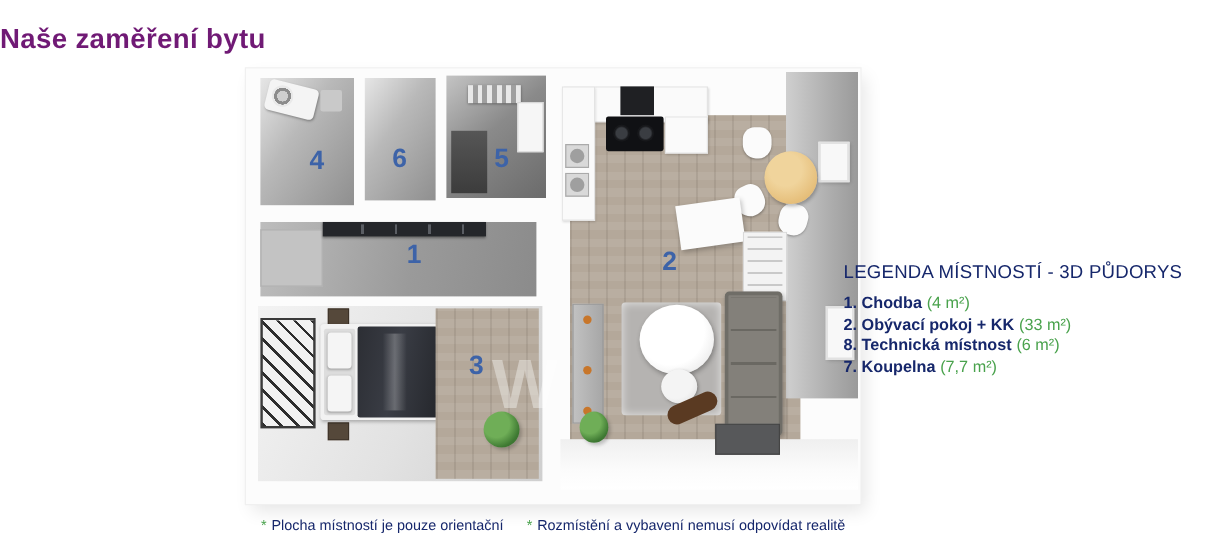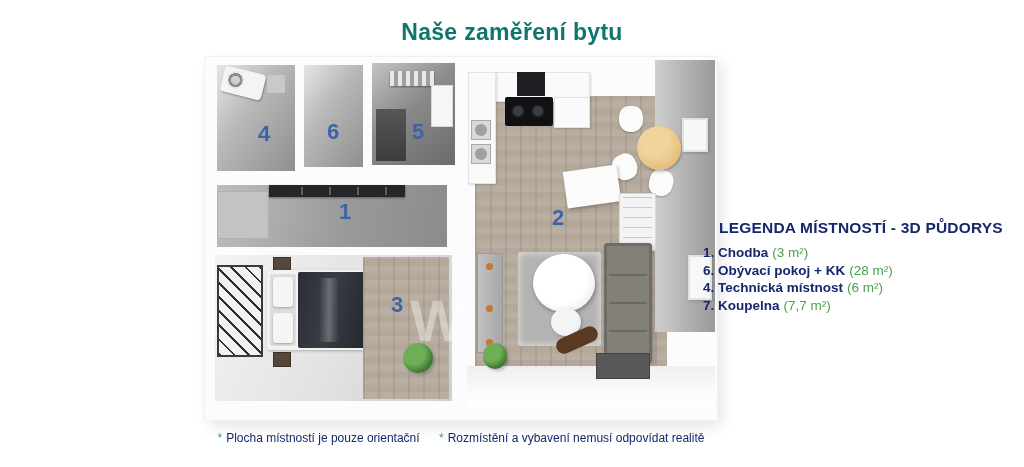--- a/index.html
+++ b/index.html
@@ -2,22 +2,22 @@
 <html><head>
 <meta charset="utf-8">
 <style>
   html,body{margin:0;padding:0;}
   body{
     width:1024px;height:467px;position:relative;background:#ffffff;
     font-family:"Liberation Sans", sans-serif;overflow:hidden;
   }
   
   .title{
-    position:absolute;top:19px;left:0;width:100%;text-align:center;
-    font-size:23px;font-weight:bold;color:#0f766e;letter-spacing:.3px;
+    position:absolute;top:19px;left:0;width:100%;
+    font-size:23px;font-weight:bold;color:#701a75;letter-spacing:.3px;
   }
   
   .plan{
     position:absolute;left:205px;top:57px;width:512px;height:363px;
     background:#fcfcfc;
     box-shadow:0 0 0 1px #f0f0f0, 5px 7px 14px rgba(0,0,0,.10);
   }
   .room{position:absolute;}
   .room-gray{background:linear-gradient(125deg,#e6e6e6 0%,#b9b9b9 40%,#8f8f8f 100%);}
   .room-gray-dark{background:linear-gradient(140deg,#c4c4c4 0%,#8a8a8a 45%,#6b6b6b 100%);}
@@ -104,21 +104,21 @@
   .sofa{position:absolute;left:137px;top:183px;width:48px;height:120px;background:#83807a;border-radius:4px;
     box-shadow:0 0 0 3px #6f6d67 inset,1px 2px 4px rgba(0,0,0,.3);}
   .sofa::after{content:"";position:absolute;inset:5px;background:
     repeating-linear-gradient(0deg,transparent 0 26px,#6a6862 26px 28px);}
   .throw{position:absolute;left:88px;top:272px;width:44px;height:16px;background:#5a3a22;border-radius:8px;transform:rotate(-24deg);}
   .tv-unit{position:absolute;left:129px;top:293px;width:54px;height:26px;background:#57585a;box-shadow:0 0 0 1px #444 inset;}
   .bottom-band{position:absolute;left:0;top:306px;width:248px;height:42px;
     background:linear-gradient(180deg,#efefef 0%,#fbfbfb 60%,#ffffff 100%);}
   
   .legend{position:absolute;left:703px;top:219px;width:300px;color:#16276b;}
-  .legend-heading{font-size:15.5px;font-weight:bold;letter-spacing:.2px;margin-bottom:7px;margin-left:16px;}
+  .legend-heading{font-size:15.5px;font-weight:normal;letter-spacing:.2px;margin-bottom:7px;}
   .legend-item{font-size:13.5px;line-height:17.5px;font-weight:bold;}
   .legend-item .area{color:#49a24c;font-weight:normal;margin-left:4px;}
   
   .footer{position:absolute;left:205px;top:431px;width:512px;text-align:center;font-size:12px;color:#16276b;}
   .footer .note{display:inline-block;margin:0 8px;white-space:nowrap;}
   .footer .star{color:#49a24c;margin-right:4px;}
 </style>
 </head>
 <body>
 
@@ -195,27 +195,27 @@
   <div class="room-number" style="left:128px;top:75px;">6</div>
   <div class="room-number" style="left:213px;top:75px;">5</div>
   <div class="room-number" style="left:140px;top:155px;">1</div>
   <div class="room-number" style="left:192px;top:248px;">3</div>
   <div class="room-number" style="left:353px;top:161px;">2</div>
 </div>
 
 <div class="legend">
   <div class="legend-heading">LEGENDA MÍSTNOSTÍ - 3D PŮDORYS</div>
   <div class="legend-item">
-    <span>1. Chodba</span><span class="area">(3 m²)</span>
-  </div>
-  <div class="legend-item">
-    <span>6. Obývací pokoj + KK</span><span class="area">(28 m²)</span>
-  </div>
-  <div class="legend-item">
-    <span>4. Technická místnost</span><span class="area">(6 m²)</span>
+    <span>1. Chodba</span><span class="area">(4 m²)</span>
+  </div>
+  <div class="legend-item">
+    <span>2. Obývací pokoj + KK</span><span class="area">(33 m²)</span>
+  </div>
+  <div class="legend-item">
+    <span>8. Technická místnost</span><span class="area">(6 m²)</span>
   </div>
   <div class="legend-item">
     <span>7. Koupelna</span><span class="area">(7,7 m²)</span>
   </div>
 </div>
 
 <div class="footer">
   <span class="note">
     <span class="star">*</span><span>Plocha místností je pouze orientační</span>
   </span>

